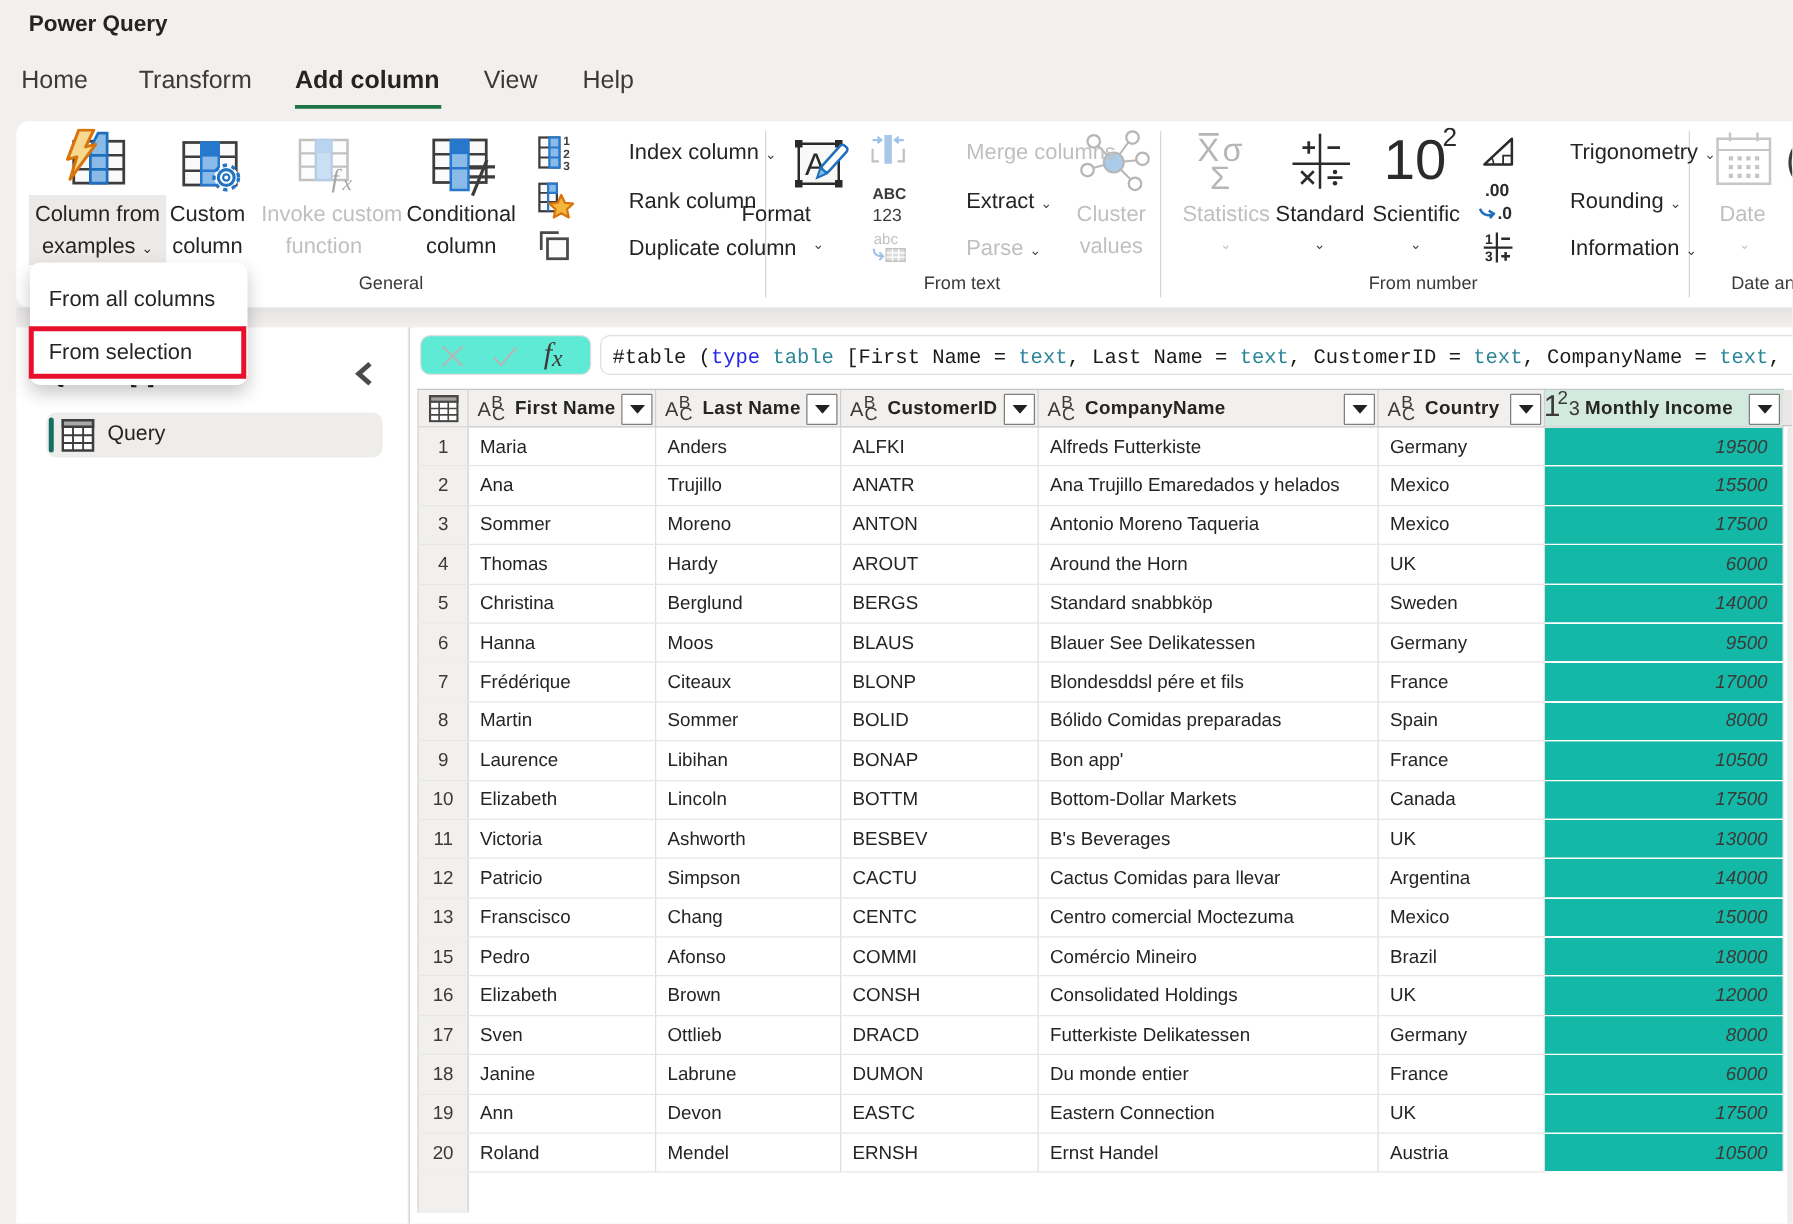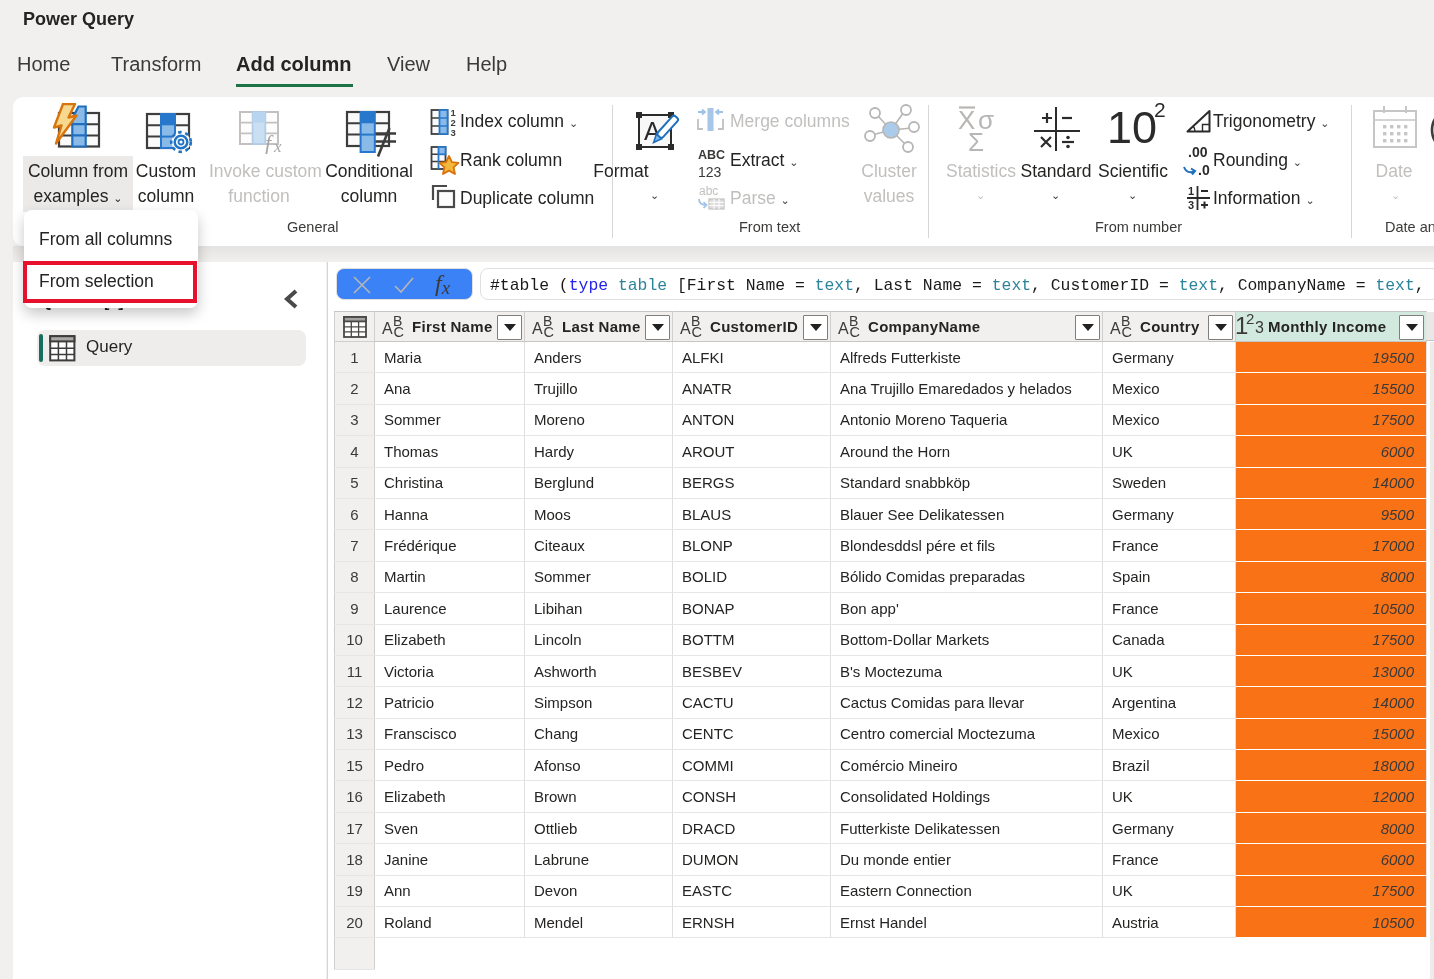--- a/index.html
+++ b/index.html
@@ -14,21 +14,21 @@
 #tab-underline { left:236px; top:84px; width:117px; height:3px; background:#1d7245; }
 
 
 #ribbon { left:13px; top:97px; width:1421px; height:149px; background:#ffffff; border-radius:10px 0 0 10px; }
 #ribbon-strip { left:13px; top:246px; width:1421px; height:16px; background:linear-gradient(#e4e3e2,#f1f0ee); }
 .vsep { position:absolute; width:1px; background:#d8d6d4; top:8px; height:133px; }
 .glabel { position:absolute; top:122px; font-size:14.5px; color:#3b3a39; white-space:nowrap; }
 .biglabel { position:absolute; font-size:17.5px; line-height:25px; color:#252423; text-align:center; white-space:nowrap; }
 .dis { color:#c1bfbd; }
 .chev { position:absolute; font-size:11px; color:#3b3a39; }
-.srow { position:absolute; font-size:17.5px; color:#252423; white-space:nowrap; }
+.srow { position:absolute; font-size:17.5px; color:#252423; white-space:nowrap;margin-left:43px; }
 .srow.dis { color:#c1bfbd; }
 .chev.dis { color:#c1bfbd; }
 
 
 #dropdown { left:24px; top:210px; width:174px; height:98px; background:#fff; border-radius:8px;
   box-shadow:0 6px 14px rgba(0,0,0,0.22); z-index:30; }
 #dd1 { position:absolute; left:15px; top:19px; font-size:17.5px; color:#252423; }
 #dd2 { position:absolute; left:15px; top:61px; font-size:17.5px; color:#252423; }
 #redbox { left:23px; top:261px; width:174px; height:42px; border:4px solid #e8112d; z-index:31; }
 
@@ -38,37 +38,37 @@
 #queries-label { left:40px; top:293px; font-size:16px; font-weight:bold; color:#252423; z-index:5; }
 #collapse { left:284px; top:289px; z-index:5; }
 #queryitem { left:37px; top:330px; width:269px; height:36px; background:#efedeb; border-radius:8px; z-index:5; }
 #qbar { position:absolute; left:2px; top:4px; width:4px; height:28px; background:#156e5f; border-radius:2px; }
 #qtext { position:absolute; left:49px; top:7px; font-size:17px; color:#252423; }
 
 
 #main { left:328px; top:262px; width:1106px; height:717px; background:#fff; }
 
 
-#fbox1 { left:336px; top:268px; width:137px; height:32px; background:#3b82f6; border:1px solid #e1dfdd; border-radius:8px; }
+#fbox1 { left:336px; top:268px; width:137px; height:32px; background:#5eead4; border:1px solid #e1dfdd; border-radius:8px; }
 #fbox2 { left:480px; top:268px; width:960px; height:32px; background:#fff; border:1px solid #e1dfdd; border-radius:8px; }
 #formula { left:490px; top:276px; width:944px; overflow:hidden; font-family:"Liberation Mono",monospace; font-size:16.4px; white-space:pre; color:#1b1a19; z-index:3; }
 .kblue { color:#2424ea; } .kteal { color:#2b8599; }
 
 
 #grid { left:334px; top:311px; z-index:2; }
 table { border-collapse:collapse; table-layout:fixed; }
 td,th { padding:0; font-weight:normal; overflow:hidden; white-space:nowrap; }
 tr.hdr { height:30px; }
 tr.r { height:31.4px; }
 th.c0 { width:40px; background:#f1f0ee; border:1px solid #d1cfcd; border-top:1px solid #c8c6c4; }
 th.h { background:#f1f0ee; border:1px solid #d1cfcd; border-top:1px solid #c8c6c4; border-bottom:1px solid #c8c6c4; text-align:left; }
 th.hsel { background:#d2e9e0; }
 td.num { width:40px; background:#f1f0ee; text-align:center; font-size:15px; color:#3b3a39; border-right:1px solid #d1cfcd; border-bottom:1px solid #e8e6e4; border-left:1px solid #d1cfcd; }
 td.c { font-size:15px; color:#252423; padding-left:9px; border-right:1px solid #e1dfdd; border-bottom:1px solid #e8e6e4; background:#fff; }
-td.sel { background:#f97316; font-style:italic; text-align:right; padding-right:12px; color:#3b3a39; border-bottom:1px solid #fff; border-right:1px solid #e4e2e0; }
+td.sel { background:#14b8a6; font-style:italic; text-align:right; padding-right:12px; color:#3b3a39; border-bottom:1px solid #fff; border-right:1px solid #e4e2e0; }
 .htxt { font-size:15px; font-weight:bold; color:#252423; letter-spacing:0.3px; }
 .hwrap { display:flex; align-items:center; height:28px; position:relative; }
 .fbtn { position:absolute; right:2px; top:2px; width:25px; height:25px; background:#fff; border:1px solid #807e7c; border-radius:1px; text-align:center; }
 .fbtn svg { margin-top:8px; }
 .abc { display:inline-block; position:relative; width:21px; height:26px; color:#3b3a39; margin-left:7px; margin-right:9px; flex:none; }
 .abc .a { position:absolute; left:0; top:6px; font-size:16px; }
 .abc .b { position:absolute; left:11px; top:-1px; font-size:14px; }
 .abc .c { position:absolute; left:11.5px; top:10px; font-size:14.5px; }
 .n123 { display:inline-block; position:relative; width:26px; height:26px; color:#3b3a39; margin-left:3px; margin-right:3px; flex:none; }
 .n123 .s1 { position:absolute; left:-4px; top:-2px; font-size:24px; }
@@ -511,21 +511,21 @@
           <td class="c">BOTTM</td>
           <td class="c">Bottom-Dollar Markets</td>
           <td class="c">Canada</td>
           <td class="c sel">17500</td>
         </tr>
 <tr class="r">
           <td class="num">11</td>
           <td class="c">Victoria</td>
           <td class="c">Ashworth</td>
           <td class="c">BESBEV</td>
-          <td class="c">B's Moctezuma</td>
+          <td class="c">B's Beverages</td>
           <td class="c">UK</td>
           <td class="c sel">13000</td>
         </tr>
 <tr class="r">
           <td class="num">12</td>
           <td class="c">Patricio</td>
           <td class="c">Simpson</td>
           <td class="c">CACTU</td>
           <td class="c">Cactus Comidas para llevar</td>
           <td class="c">Argentina</td>

